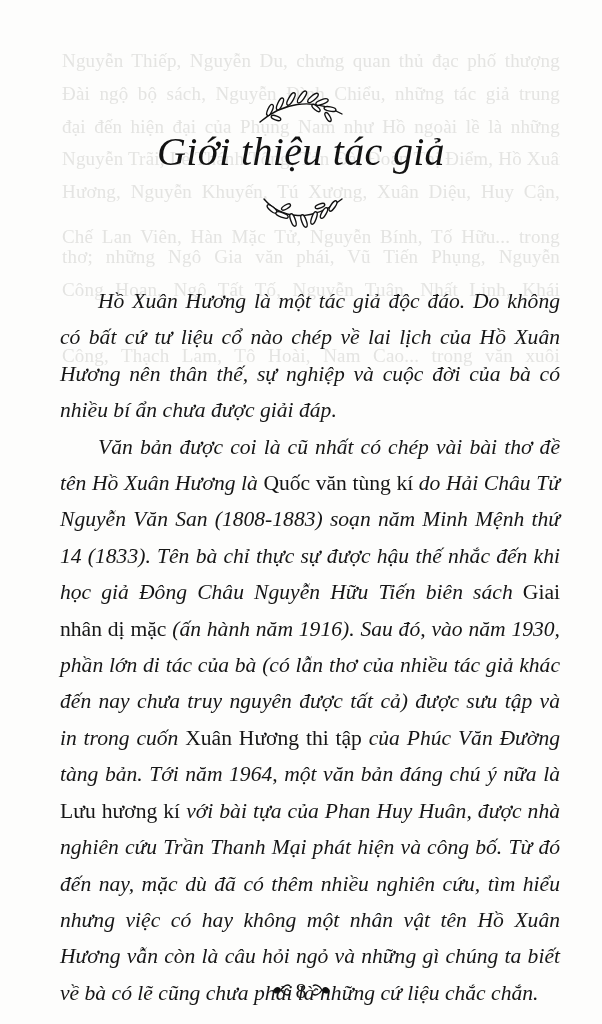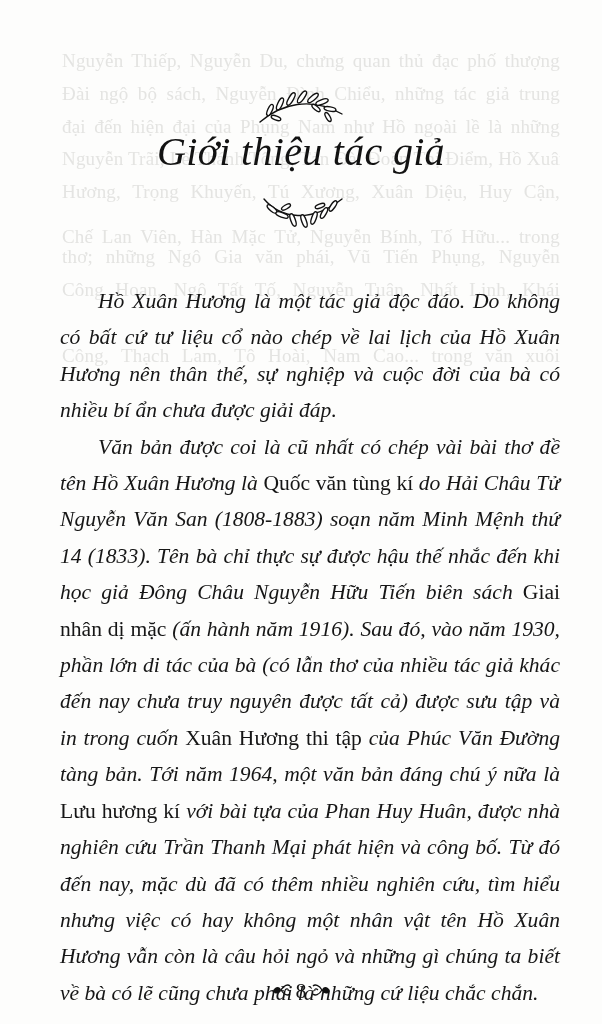--- a/index.html
+++ b/index.html
@@ -91,21 +91,21 @@
 </head>
 <body>
 
 <div class="page">
 
   <div>
     <div class="ghost" style="top:50px">Nguyễn Thiếp, Nguyễn Du, chưng quan thủ đạc phố thượng</div>
     <div class="ghost" style="top:83px">Đài ngộ bộ sách, Nguyễn Đình Chiểu, những tác giả trung</div>
     <div class="ghost" style="top:116px">đại đến hiện đại của Phụng Nam như Hồ ngoài lề là những</div>
     <div class="ghost" style="top:148px">Nguyễn Trãi, Lê Thánh Tông, Tản Đà, Đoàn Thị Điểm, Hồ Xuân</div>
-    <div class="ghost" style="top:181px">Hương, Trọng Khuyến, Tú Xương, Xuân Diệu, Huy Cận,</div>
+    <div class="ghost" style="top:181px">Hương, Nguyễn Khuyến, Tú Xương, Xuân Diệu, Huy Cận,</div>
     <div class="ghost" style="top:226px">Chế Lan Viên, Hàn Mặc Tử, Nguyễn Bính, Tố Hữu... trong</div>
     <div class="ghost" style="top:246px">thơ; những Ngô Gia văn phái, Vũ Tiến Phụng, Nguyễn</div>
     <div class="ghost" style="top:279px">Công Hoan, Ngô Tất Tố, Nguyễn Tuân, Nhất Linh, Khái</div>
     <div class="ghost" style="top:345px">Công, Thạch Lam, Tô Hoài, Nam Cao... trong văn xuôi</div>
   </div>
 
   <div class="ornament" style="top:86px">
     <svg width="90" height="40" viewBox="0 0 90 40" fill="none" stroke="#111" stroke-width="1.4" stroke-linecap="round">
       <path d="M4 36 C 25 18, 55 10, 86 28"></path>
       <g fill="#fff">

